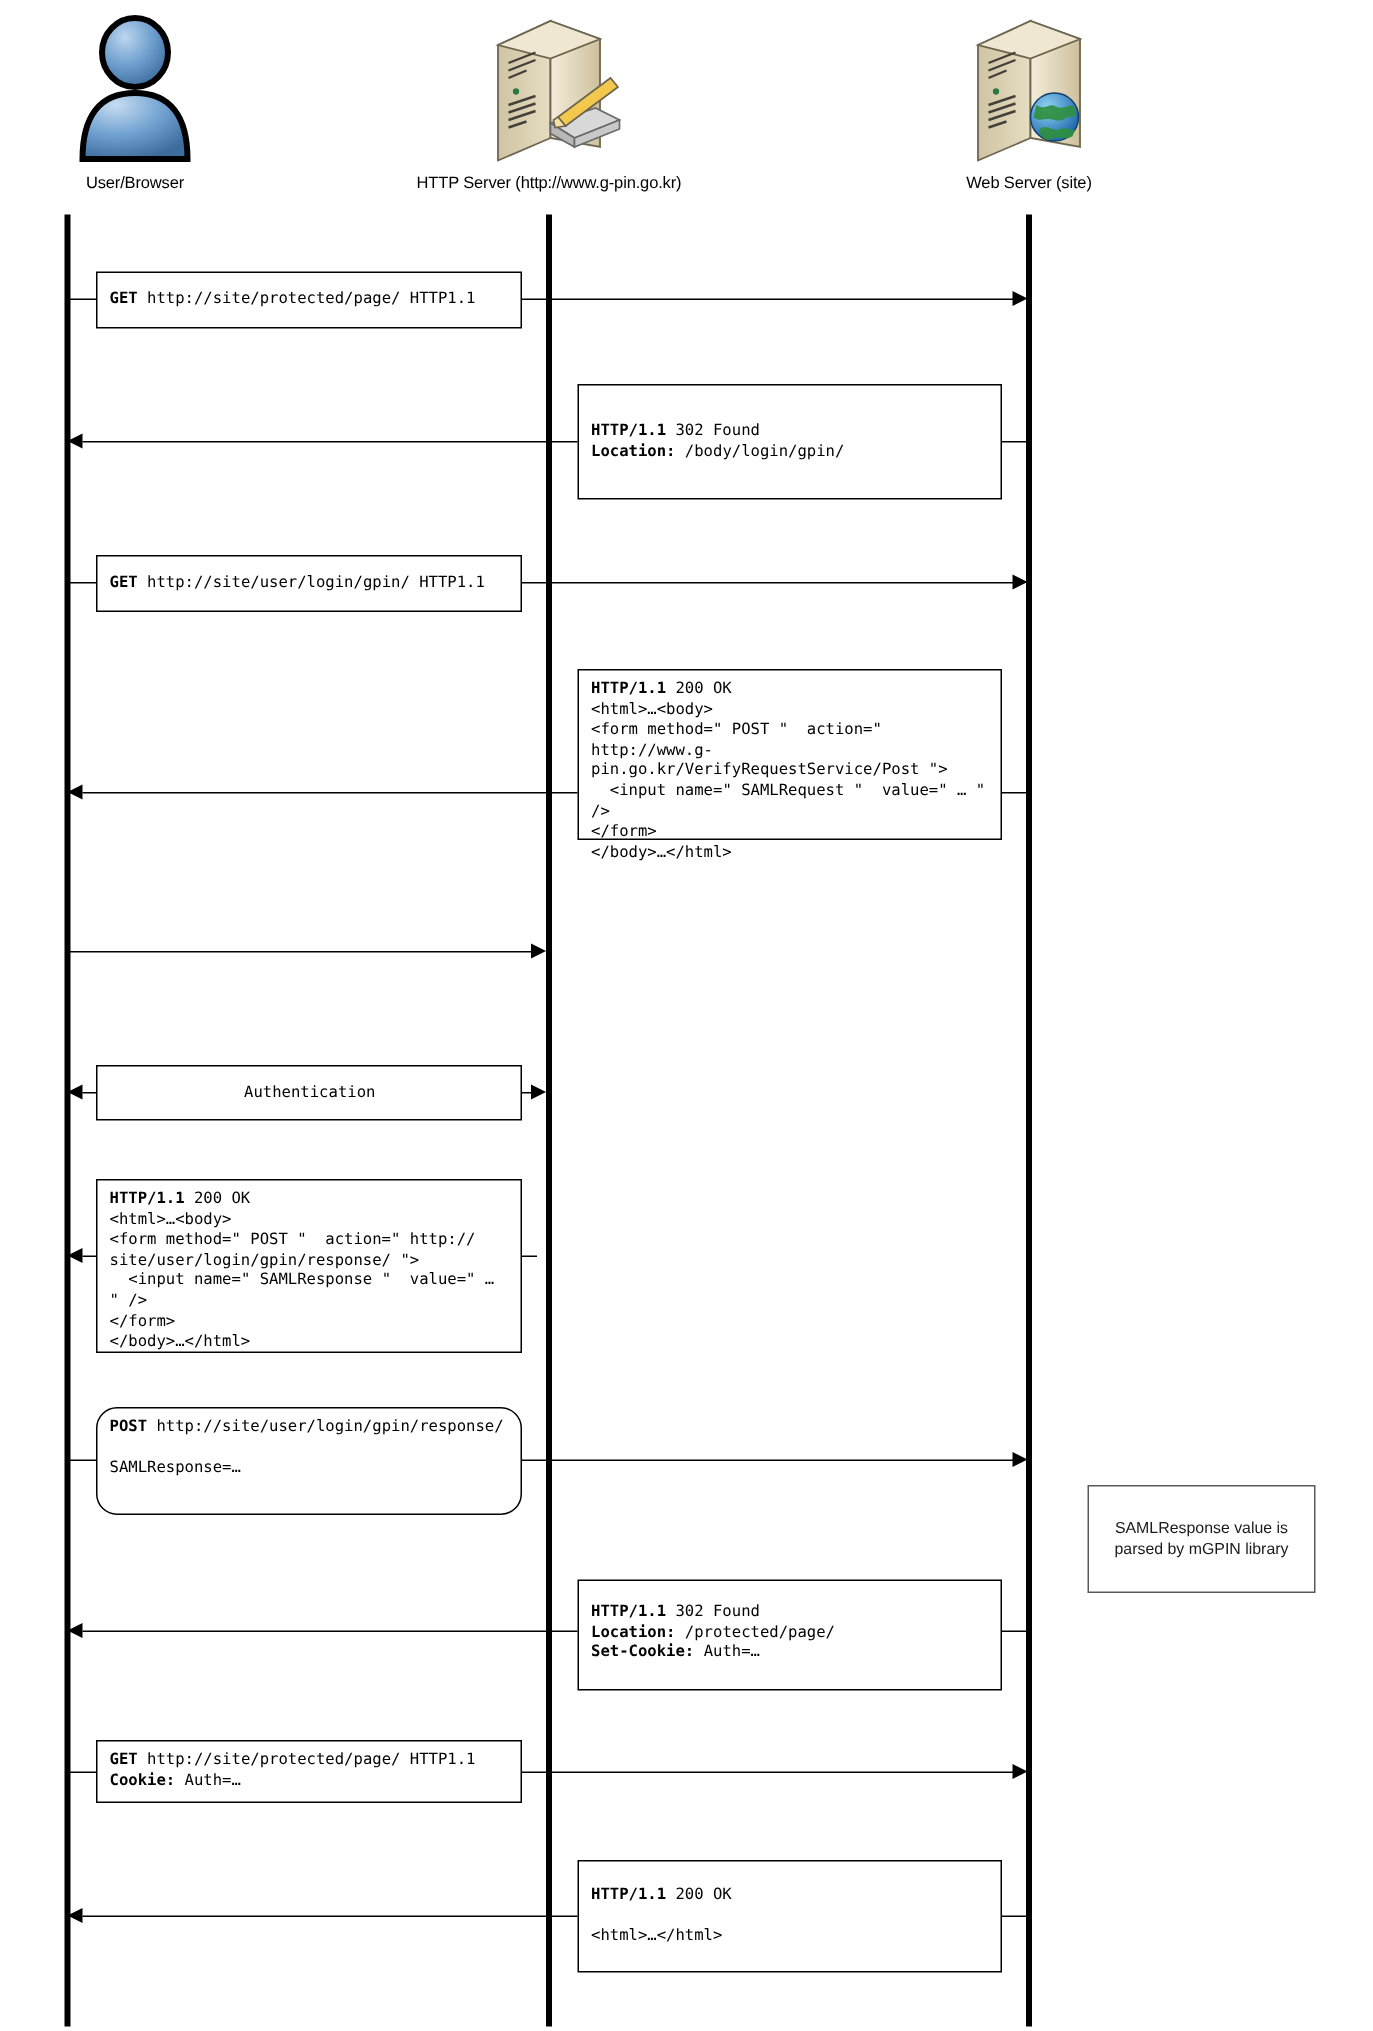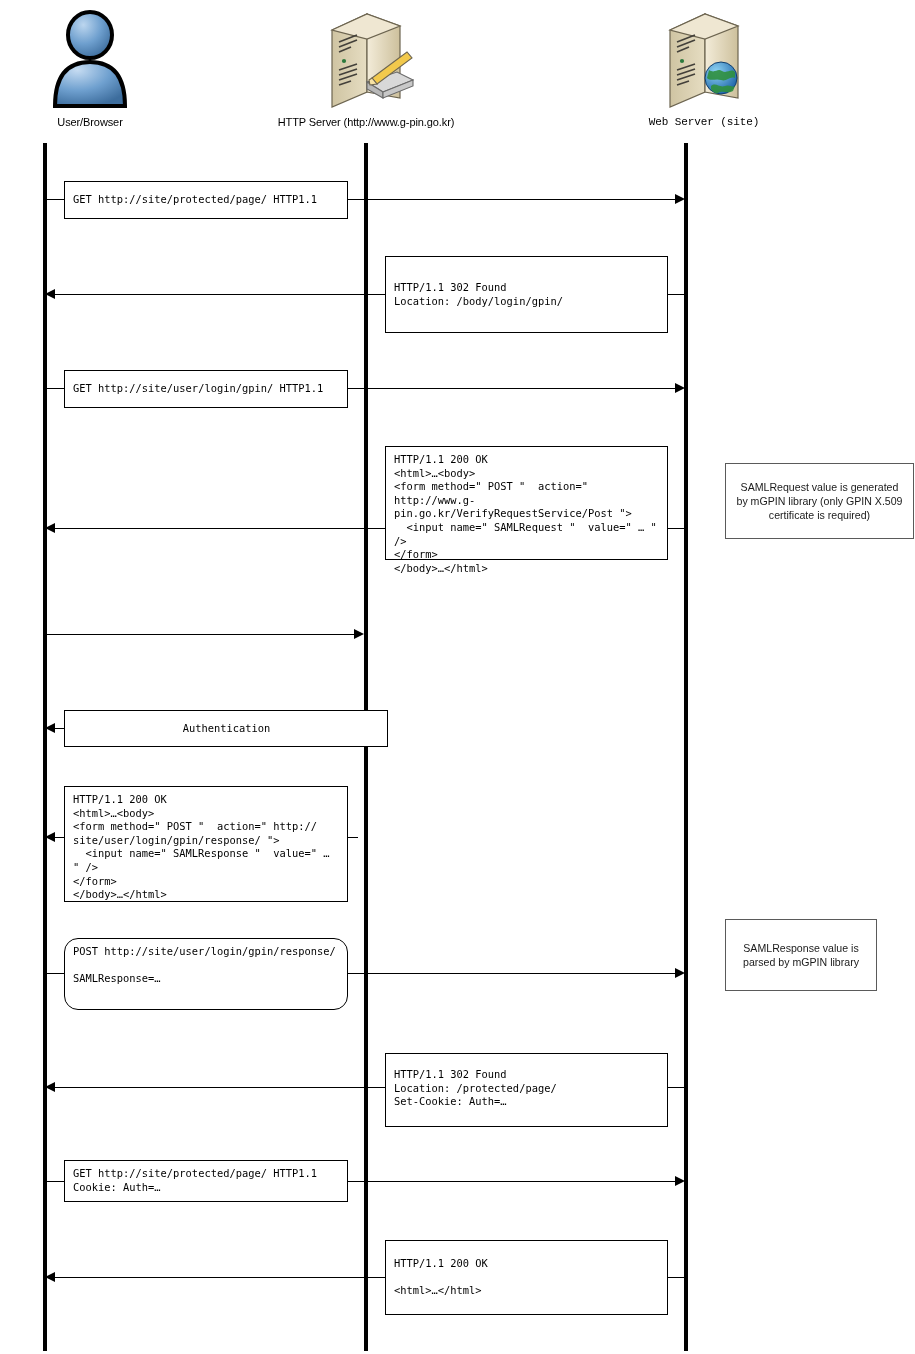--- a/index.html
+++ b/index.html
@@ -55,21 +55,21 @@
     white-space: pre-wrap;
     display: flex;
     flex-direction: column;
     justify-content: center;
     z-index: 5;
   }
   .msgbox.center {
     align-items: center;
     text-align: center;
   }
-  .msgbox b { font-weight: normal; }
+  .msgbox b { font-weight: bold; }
 
   .notebox {
     position: absolute;
     box-sizing: border-box;
     border: 1px solid #5a5a5a;
     background: #ffffff;
     font-family: "Liberation Sans", sans-serif;
     font-size: 10.6px;
     line-height: 14px;
     color: #1a1a1a;
@@ -167,21 +167,21 @@
         <path d="M56 74 L72 84 L72 90 L56 81 Z" fill="#b8b8b8" stroke="#6a6a6a" stroke-width="1.1"></path>
         <path d="M72 84 L102 72 L102 78 L72 90 Z" fill="#c8c8c8" stroke="#6a6a6a" stroke-width="1.1"></path>
 
         <path d="M61 70 L96 44 L101 50 L66 76 Z" fill="#f2c94c" stroke="#6d6550" stroke-width="1.1"></path>
         <path d="M58 72 L61 70 L66 76 L59 77 Z" fill="#f7e2a4" stroke="#6d6550" stroke-width="1.1"></path>
       </svg>
     </div>
     <div class="actor-label">HTTP Server (http://www.g-pin.go.kr)</div>
   </div>
 
-  <div class="actor" style="left:584px; top:8px; width:240px;font-family:Liberation Mono, monospace;">
+  <div class="actor" style="left:566px; top:8px; width:240px;">
     <div class="actor-art">
       <svg width="110" height="108" viewBox="0 0 110 108">
         <defs>
           <linearGradient id="sgL" x1="0" y1="0" x2="1" y2="0">
             <stop offset="0%" stop-color="#cfc4a2"></stop>
             <stop offset="100%" stop-color="#e6ddc2"></stop>
           </linearGradient>
           <linearGradient id="sgR" x1="0" y1="0" x2="1" y2="0">
             <stop offset="0%" stop-color="#f3ecd9"></stop>
             <stop offset="100%" stop-color="#cdc09c"></stop>
@@ -241,31 +241,28 @@
   <div class="msgbox" style="left:385px; top:446px; width:283px; height:114px; justify-content:flex-start;">
     <div><b>HTTP/1.1</b><span> 200 OK</span></div>
     <div><span>&lt;html&gt;…&lt;body&gt;</span></div>
     <div><span>&lt;form method=" POST "  action=" http://www.g-</span></div>
     <div><span>pin.go.kr/VerifyRequestService/Post "&gt;</span></div>
     <div><span>  &lt;input name=" SAMLRequest "  value=" … " /&gt;</span></div>
     <div><span>&lt;/form&gt;</span></div>
     <div><span>&lt;/body&gt;…&lt;/html&gt;</span></div>
   </div>
 
-  <div class="notebox" style="left:725px; top:463px; width:189px; height:76px;">
-    <span>SAMLRequest value is generated by mGPIN library (only GPIN X.509 certificate is required)</span>
-  </div>
 
   <div class="arrowline" style="left:45px; top:634px; width:313px;"></div>
   <div class="arrowhead right" style="left:354px; top:629px;"></div>
 
   <div class="arrowline" style="left:55px; top:728px; width:303px;"></div>
   <div class="arrowhead right" style="left:354px; top:723px;"></div>
   <div class="arrowhead left" style="left:45px; top:723px;"></div>
-  <div class="msgbox center" style="left:64px; top:710px; width:324px; height:37px;">
+  <div class="msgbox center" style="left:64px; top:710px; width:284px; height:37px;">
     <div><span>Authentication</span></div>
   </div>
 
   <div class="arrowline" style="left:55px; top:837px; width:303px;"></div>
   <div class="arrowhead left" style="left:45px; top:832px;"></div>
   <div class="msgbox" style="left:64px; top:786px; width:284px; height:116px; justify-content:flex-start;">
     <div><b>HTTP/1.1</b><span> 200 OK</span></div>
     <div><span>&lt;html&gt;…&lt;body&gt;</span></div>
     <div><span>&lt;form method=" POST "  action=" http://</span></div>
     <div><span>site/user/login/gpin/response/ "&gt;</span></div>
@@ -275,21 +272,21 @@
   </div>
 
   <div class="arrowline" style="left:45px; top:973px; width:634px;"></div>
   <div class="arrowhead right" style="left:675px; top:968px;"></div>
   <div class="msgbox" style="left:64px; top:938px; width:284px; height:72px; justify-content:flex-start;border-radius:14px;">
     <div><b>POST</b><span> http://site/user/login/gpin/response/</span></div>
     <div style="height:13.6px;">&nbsp;</div>
     <div><span>SAMLResponse=…</span></div>
   </div>
 
-  <div class="notebox" style="left:725px; top:919px; width:152px; height:72px;">
+  <div class="notebox" style="left:725px; top:990px; width:152px; height:72px;">
     <span>SAMLResponse value is parsed by mGPIN library</span>
   </div>
 
   <div class="arrowline" style="left:55px; top:1087px; width:630px;"></div>
   <div class="arrowhead left" style="left:45px; top:1082px;"></div>
   <div class="msgbox" style="left:385px; top:1053px; width:283px; height:74px; justify-content:flex-start; padding-top:14px;">
     <div><b>HTTP/1.1</b><span> 302 Found</span></div>
     <div><b>Location:</b><span> /protected/page/</span></div>
     <div><b>Set-Cookie:</b><span> Auth=…</span></div>
   </div>

